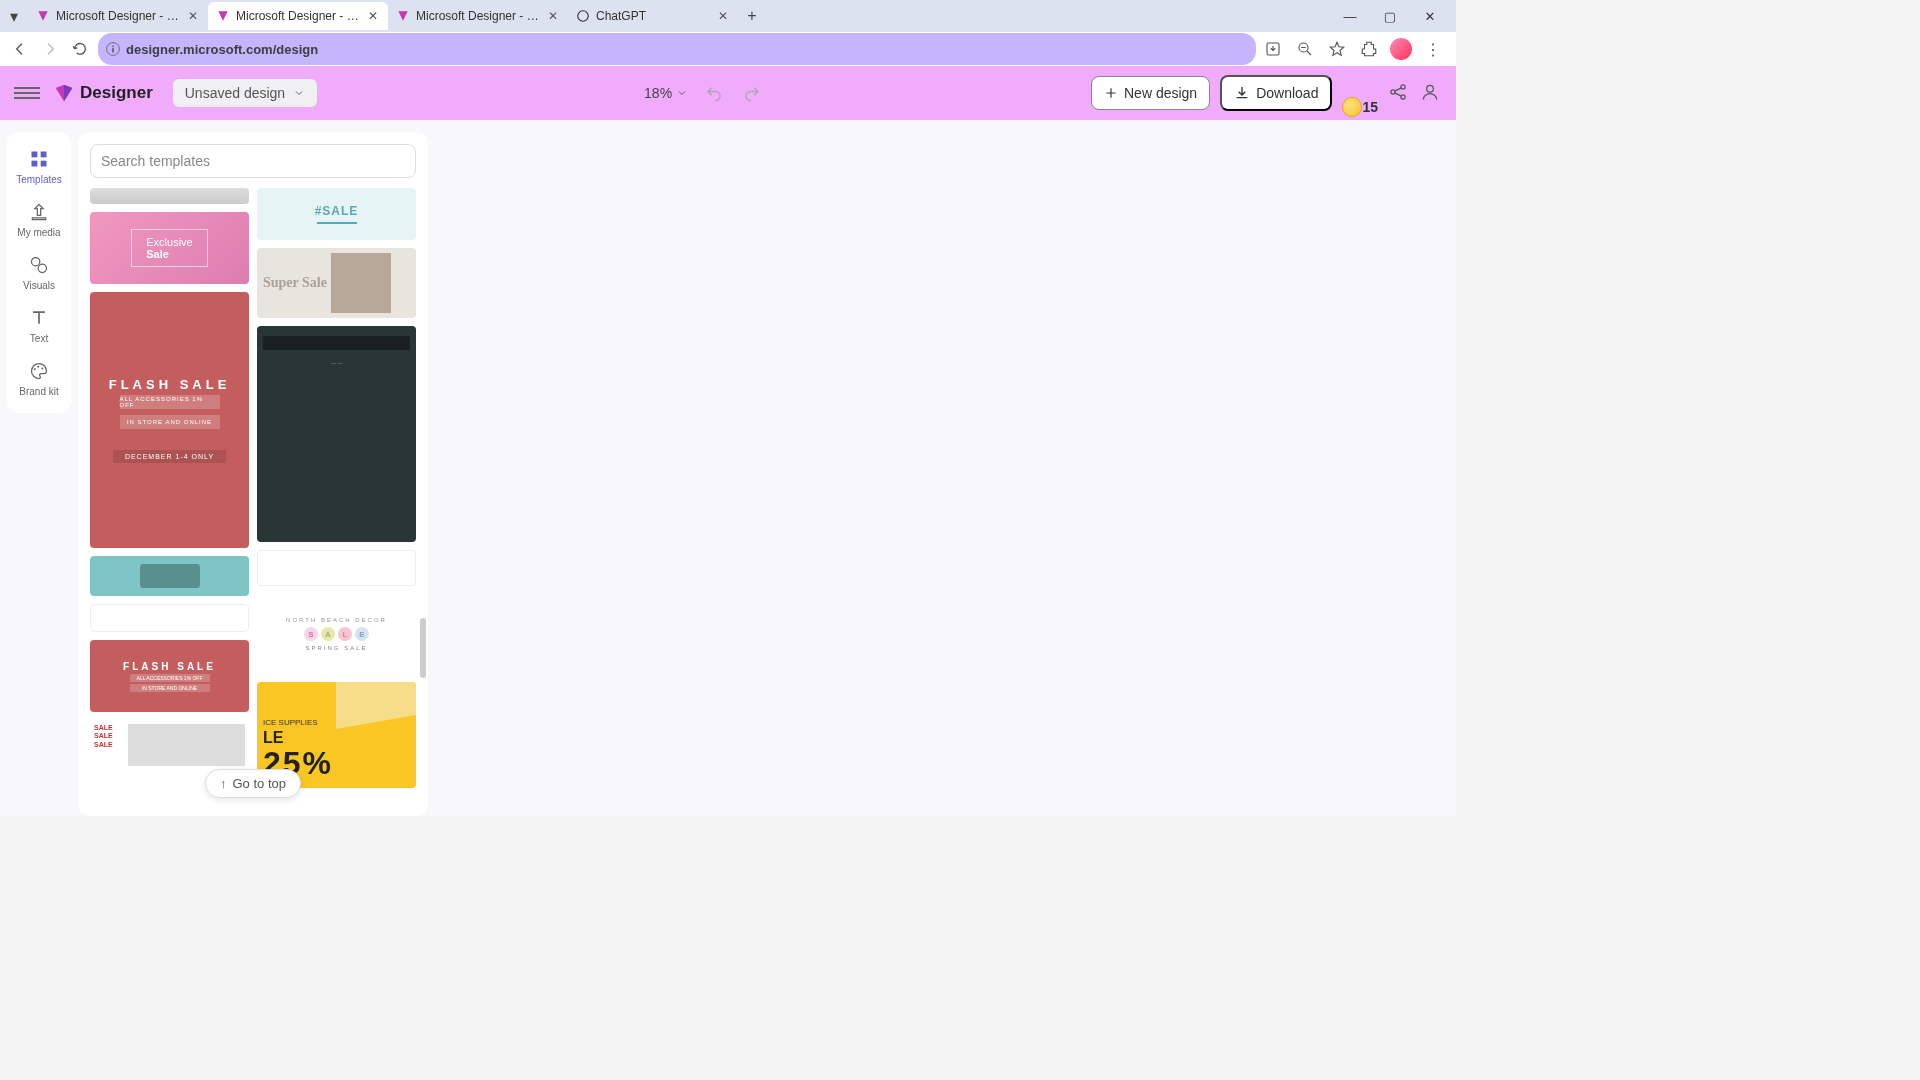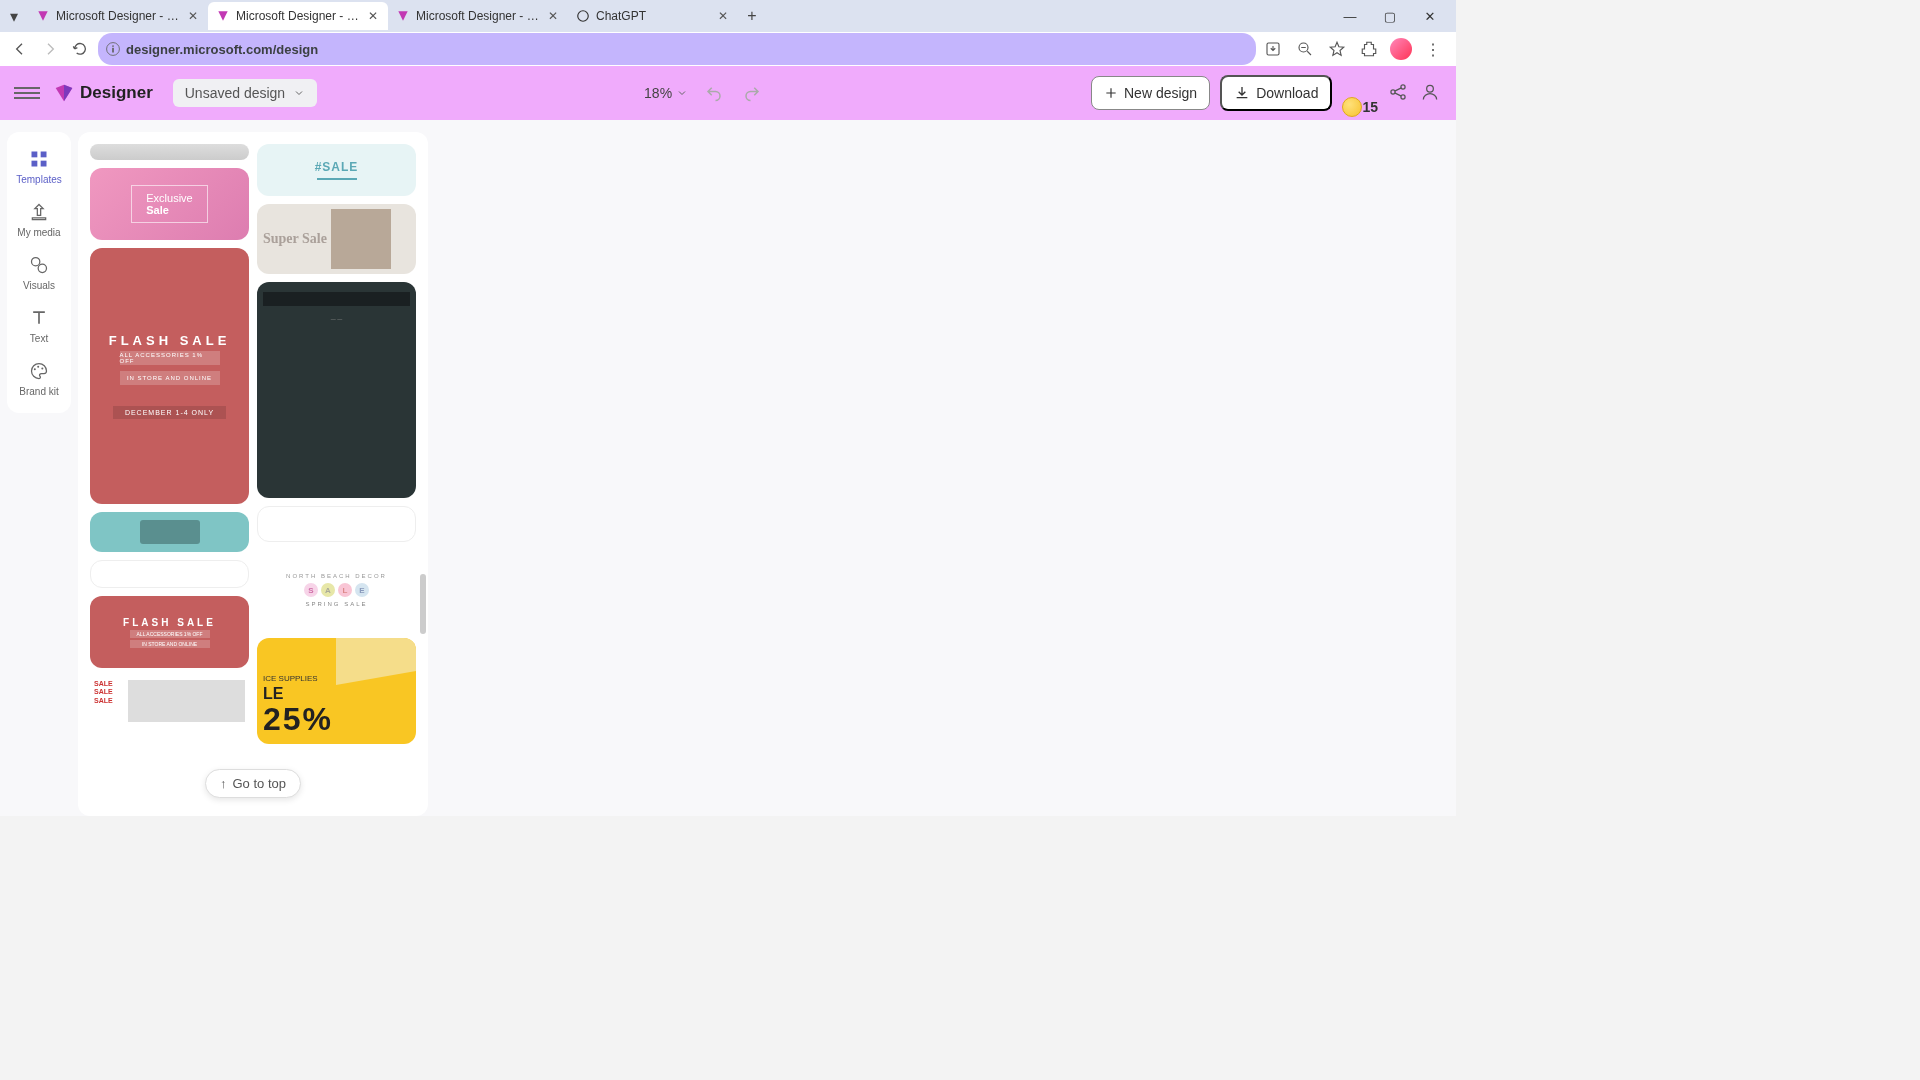--- a/index.html
+++ b/index.html
@@ -54,21 +54,21 @@
     .rail-panel { width: 64px; background: #fff; border-radius: 12px; padding: 8px 0; display: flex; flex-direction: column; align-items: center; height: fit-content; }
     .rail-item { width: 100%; display: flex; flex-direction: column; align-items: center; gap: 4px; padding: 8px 0; font-size: 10px; color: #666; cursor: pointer;}
     .rail-item.active { color: #5b5fc7; justify-content: space-between; }
     .rail-icon { width: 22px; height: 22px; display: flex; align-items: center; justify-content: center; }
     
     .side-panel { width: 350px; background: #fff; margin: 12px 0 0 0; border-radius: 12px; display: flex; flex-direction: column; padding: 12px 0 0; position: relative; }
     .search-box { margin: 0 12px 10px; height: 34px; border-radius: 8px; background: #fff; border: 1px solid #ddd; display: flex; align-items: center; padding: 0 10px; gap: 6px; color: #888; font-size: 14px; }
     .templates-scroll { flex: 1; overflow: hidden; position: relative; padding: 0 12px; }
     .cols { display: flex; gap: 8px; }
     .col { flex: 1; display: flex; flex-direction: column; gap: 8px; }
-    .tmpl { border-radius: 12px; overflow: hidden; font-family: inherit; position: relative; }
+    .tmpl { border-radius: 4px; overflow: hidden; font-family: inherit; position: relative; }
     
     .t1 { height: 16px; background: linear-gradient(180deg,#ddd,#ccc); }
     .t-exclusive { height: 72px; background: linear-gradient(135deg,#f098c0,#dd7db0); display: flex; align-items: center; justify-content: center; flex-direction: column; color: #fff; font-size: 11px; }
     .t-exclusive .inner { border: 1px solid rgba(255,255,255,.6); padding: 6px 14px; }
     
     .t-flash { height: 256px; background: #c45e5e; display: flex; flex-direction: column; align-items: center; justify-content: center; color: #fff; }
     .t-flash .ttl { font-size: 13px; letter-spacing: 4px; font-weight: 600;}
     .t-flash .line { width: 100px; height: 14px; background: rgba(255,255,255,.2); margin: 3px 0; font-size: 6px; display:flex; align-items:center; justify-content:center; letter-spacing:1px;}
     .t-flash .btn { background: rgba(0,0,0,.12); padding: 3px 12px; font-size: 7px; margin-top: 18px; letter-spacing:1px;}
     
@@ -335,20 +335,23 @@
                 <circle cx="11" cy="7" r="1.2" fill="#666"></circle>
                 <circle cx="16" cy="9" r="1.2" fill="#666"></circle>
               </svg>
             </div>
           <span>Brand kit</span>
         </div>
       </div>
     </div>
 
     <div class="side-panel">
+      <div class="search-box">
+        <span>Search templates</span>
+      </div>
       <div class="templates-scroll">
         <div class="cols">
           <div class="col">
             <div class="tmpl t1"></div>
             <div class="tmpl t-exclusive">
               <div class="inner">
                 <div>Exclusive</div>
                 <div style="font-weight:700">Sale</div>
               </div>
             </div>

